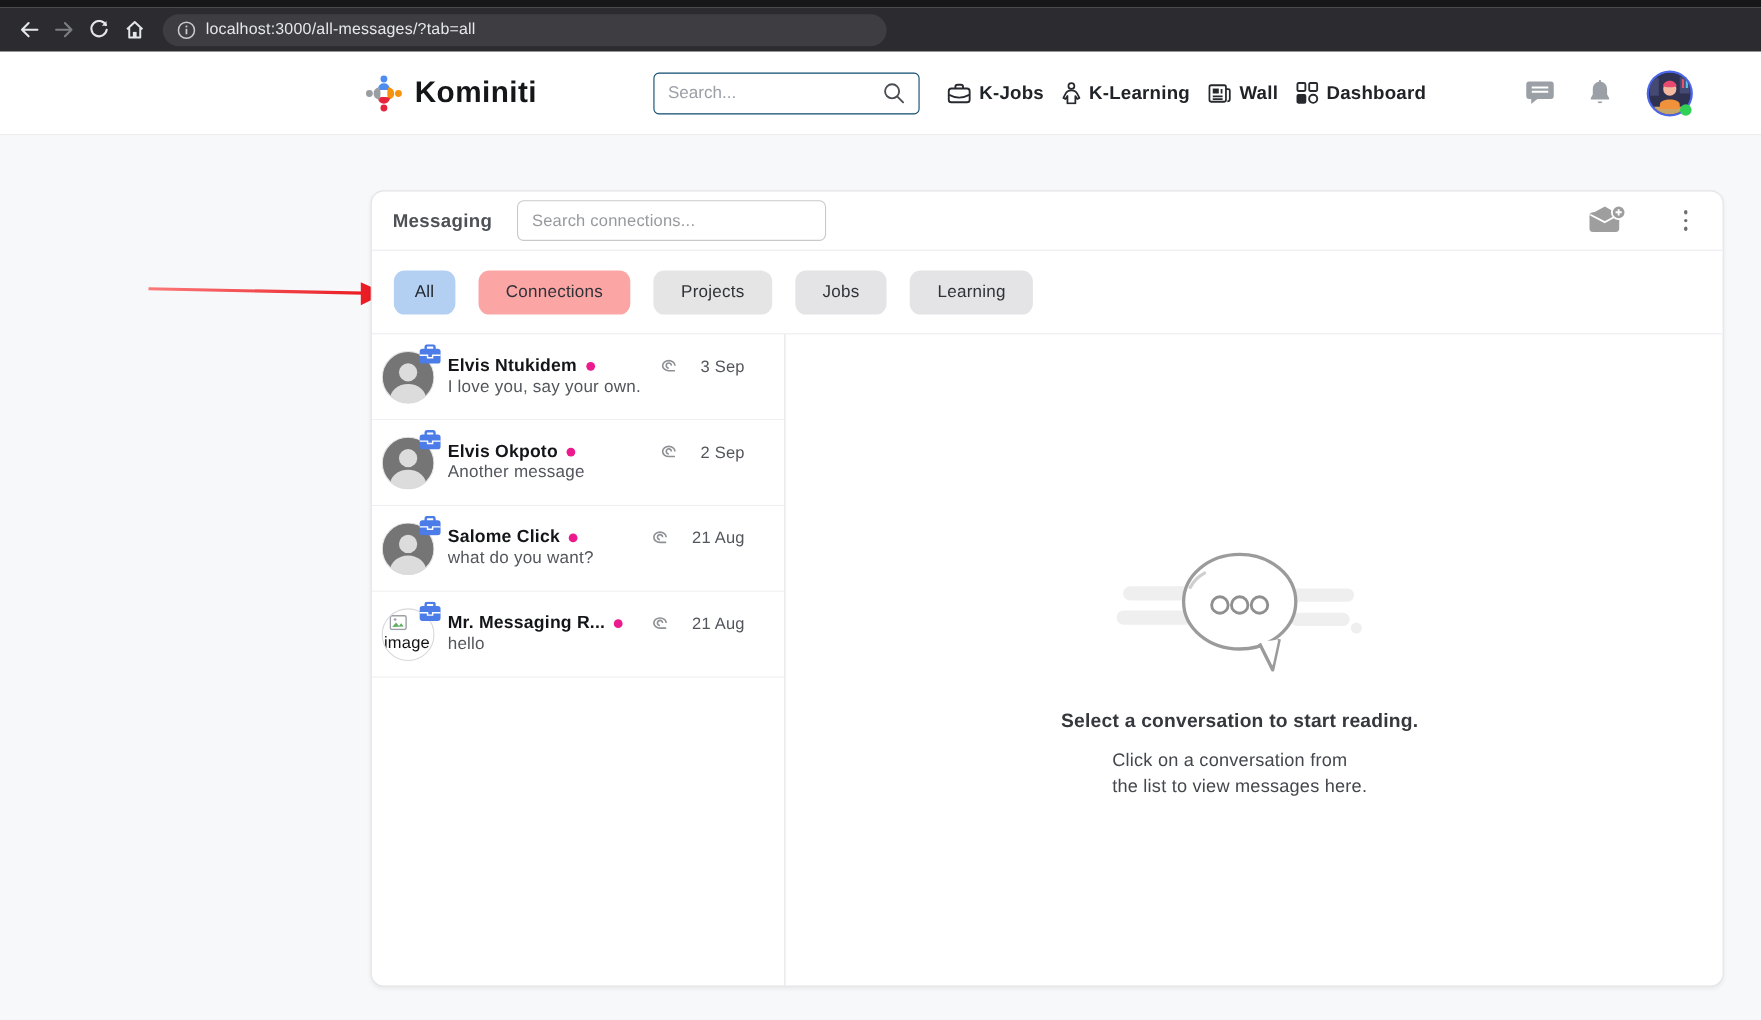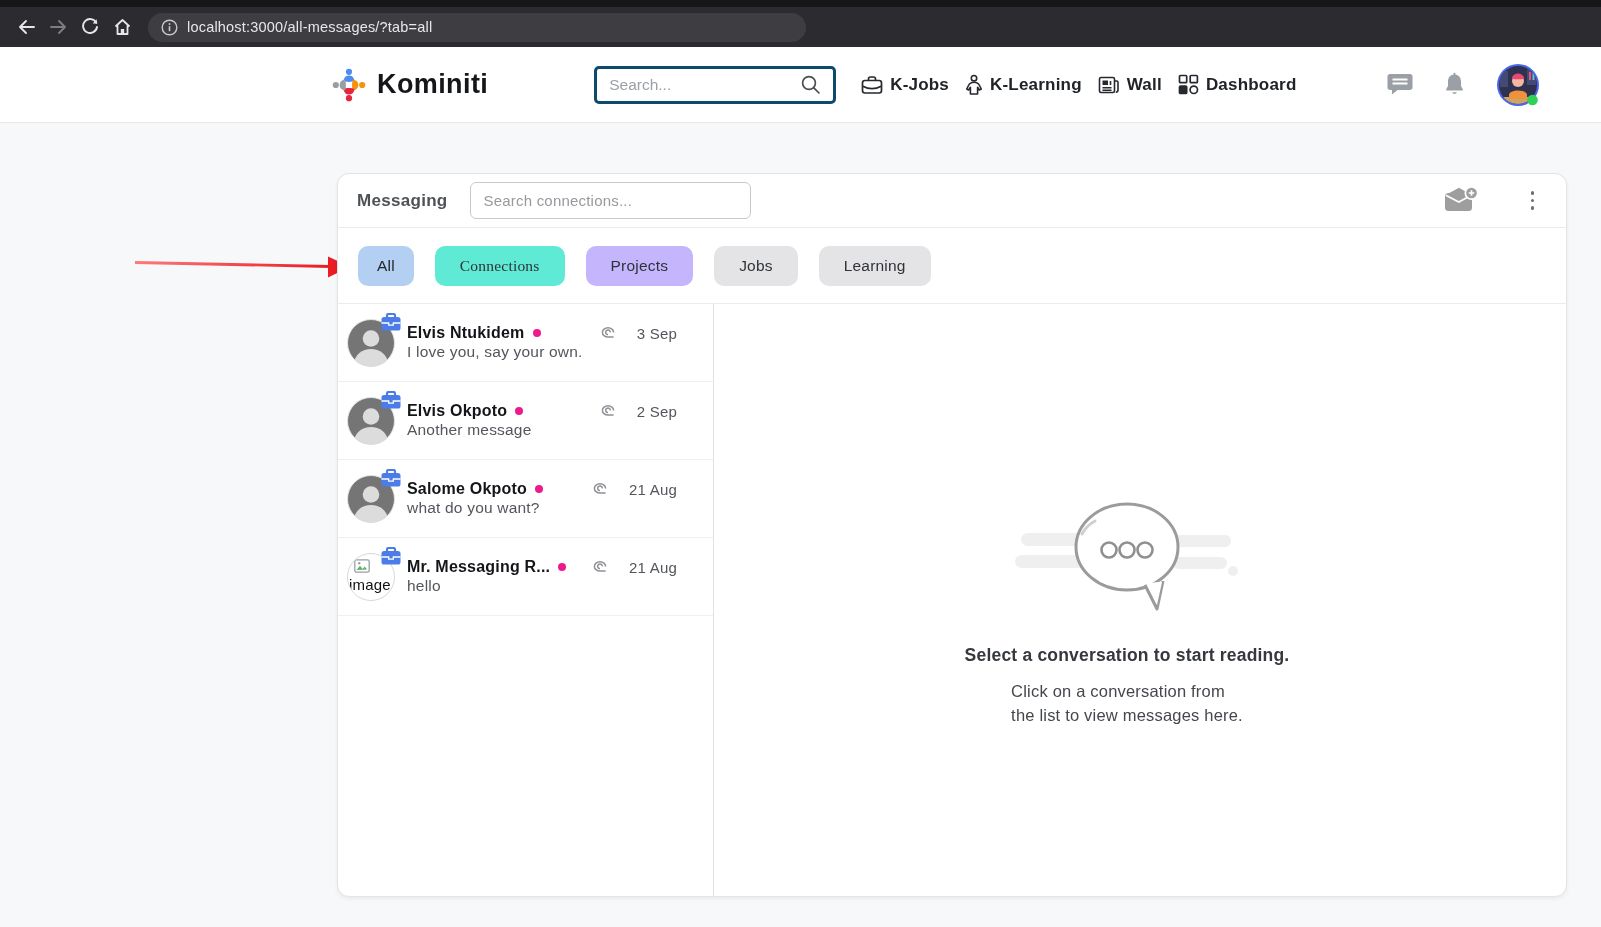--- a/index.html
+++ b/index.html
@@ -10,21 +10,21 @@
   .chrome-strip { height:7px; background:#17171a; }
   .toolbar { height:40px; background:#2c2c30; display:flex; align-items:center; padding:0 10px; }
   .tb-btn { width:32px; height:30px; display:flex; align-items:center; justify-content:center; border-radius:16px; cursor:pointer; flex:0 0 auto; }
   .url-pill { margin-left:10px; width:658px; height:29px; background:#3d3d42; border-radius:15px; display:flex; align-items:center; gap:9px; padding:0 13px; }
   .url-text { color:#e7e8ea; font-size:14.5px; letter-spacing:.2px; white-space:nowrap; }
 
   
   .app-header { height:76px; background:#ffffff; border-bottom:1px solid #e9e9ea; display:flex; align-items:center; padding:0 61px 0 330px;text-align:center; }
   .logo { display:flex; align-items:center; gap:9px; cursor:pointer; }
   .logo-text { font-size:27px; font-weight:700; color:#151619; letter-spacing:.4px; }
-  .global-search { margin-left:106px; width:242px; height:38px; border:3px solid #0c4a6e; border-radius:5px; background:#fff; display:flex; align-items:center; justify-content:space-between; padding:0 12px; }
+  .global-search { margin-left:106px; width:242px; height:38px; border:1px solid #0c4a6e; border-radius:5px; background:#fff; display:flex; align-items:center; justify-content:space-between; padding:0 12px; }
   .global-search .ph { color:#9aa0a6; font-size:15.5px; }
   .main-nav { display:flex; align-items:center; margin-left:25px; gap:16px; }
   .nav-item { display:flex; align-items:center; gap:7px; cursor:pointer; }
   .nav-label { font-size:17px; font-weight:600; color:#202327; letter-spacing:.2px; white-space:nowrap; }
   .header-right { margin-left:auto; display:flex; align-items:center; gap:30px; }
   .hr-icon { cursor:pointer; display:flex; align-items:center; }
   .avatar-btn { position:relative; width:44px; height:44px; cursor:pointer; }
 
   
   .main { position:relative; height:804px; background:#f7f8f9; }
@@ -267,23 +267,23 @@
             <i></i>
             <i></i>
             <i></i>
           </span>
       </div>
     </div>
 
     <div class="tabs-row" id="tabs-row">
   <button class="tab-pill active" style="background: rgb(179, 208, 242);">All</button>
 
-  <button class="tab-pill" style="background: #5eead4; font-family: Liberation Serif, serif;">Connections</button>
-
-  <button class="tab-pill" style="background: #c4b5fd;">Projects</button>
+  <button class="tab-pill" style="background: #fca5a5;">Connections</button>
+
+  <button class="tab-pill" style="background: #e5e5e5;">Projects</button>
 
   <button class="tab-pill" style="background: rgb(228, 228, 230);">Jobs</button>
 
   <button class="tab-pill" style="background: rgb(228, 228, 230);">Learning</button>
 </div>
 
     <div class="card-body">
       <div class="conv-list" id="conv-list">
   <div class="conv-item">
     <div class="avatar-wrap">
@@ -382,21 +382,21 @@
       <span class="badge">
         <svg width="20" height="18" viewBox="0 0 20 18">
           <rect x="6" y="1" width="8" height="5.5" rx="1.6" fill="none" stroke="#4b7ce8" stroke-width="2.2"></rect>
           <rect x="0.5" y="4" width="19" height="13.5" rx="2.6" fill="#4b7ce8"></rect>
           <path d="M0.5 10h7.2v2.2h4.6V10h7.2" fill="none" stroke="#fff" stroke-width="1.3"></path>
         </svg>
       </span>
     </div>
     <div class="conv-main">
       <div class="conv-row1">
-        <span class="conv-name">Salome Okpoto</span>
+        <span class="conv-name">Salome Click</span>
         <span class="unread-dot" style="background: rgb(236, 26, 141);"></span>
         <span class="date-group">
           <span style="display:flex">
             <svg width="16" height="14" viewBox="0 0 16 14">
               <path d="M13.6 6.4a5.6 4.6 0 1 0-5.6 4.6h5.6" fill="none" stroke="#8d9095" stroke-width="1.5"></path>
               <path d="M8 8.6a2.3 2.3 0 1 1 2.3-2.2" fill="none" stroke="#8d9095" stroke-width="1.5"></path>
             </svg>
           </span>
           <span class="conv-date">21 Aug</span>
         </span>

